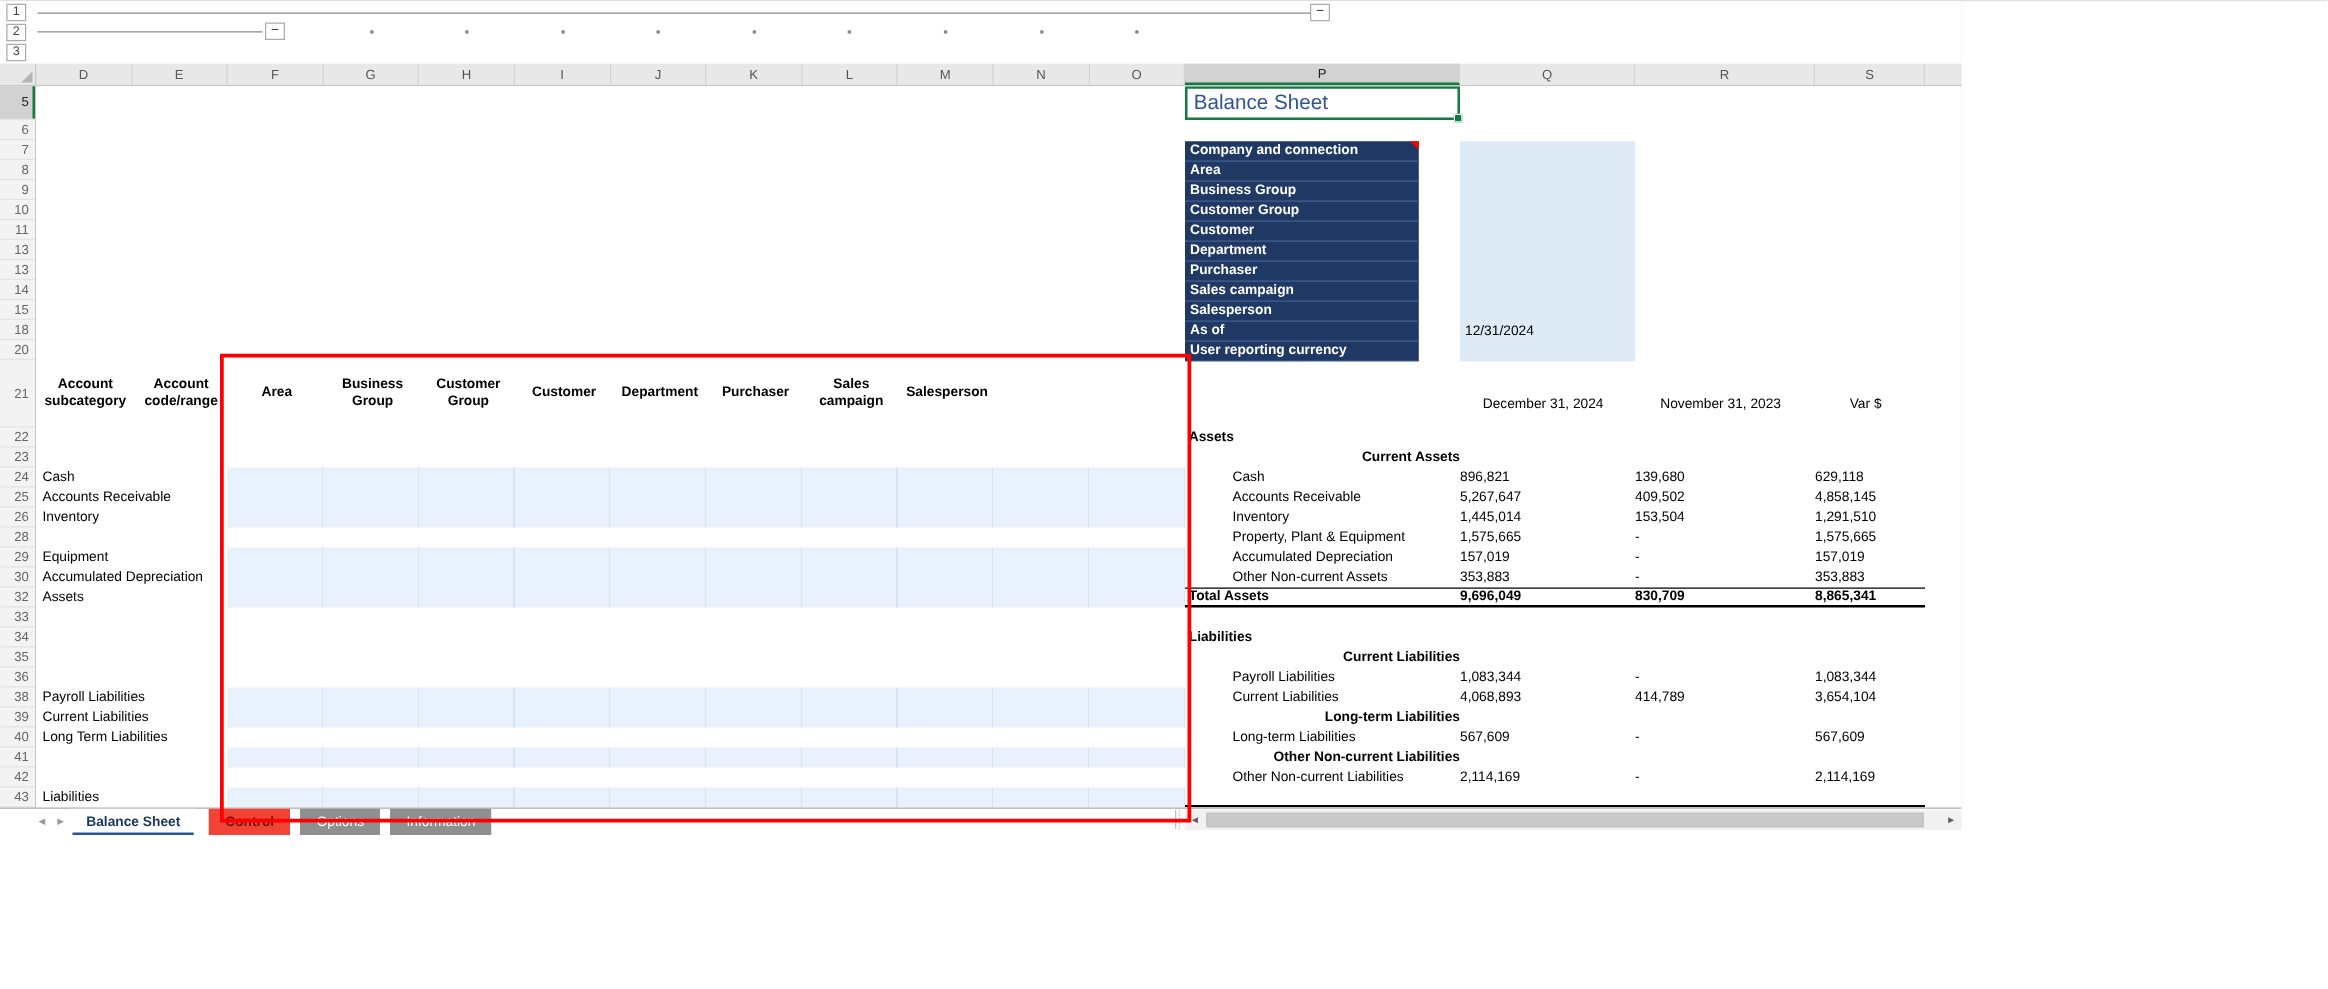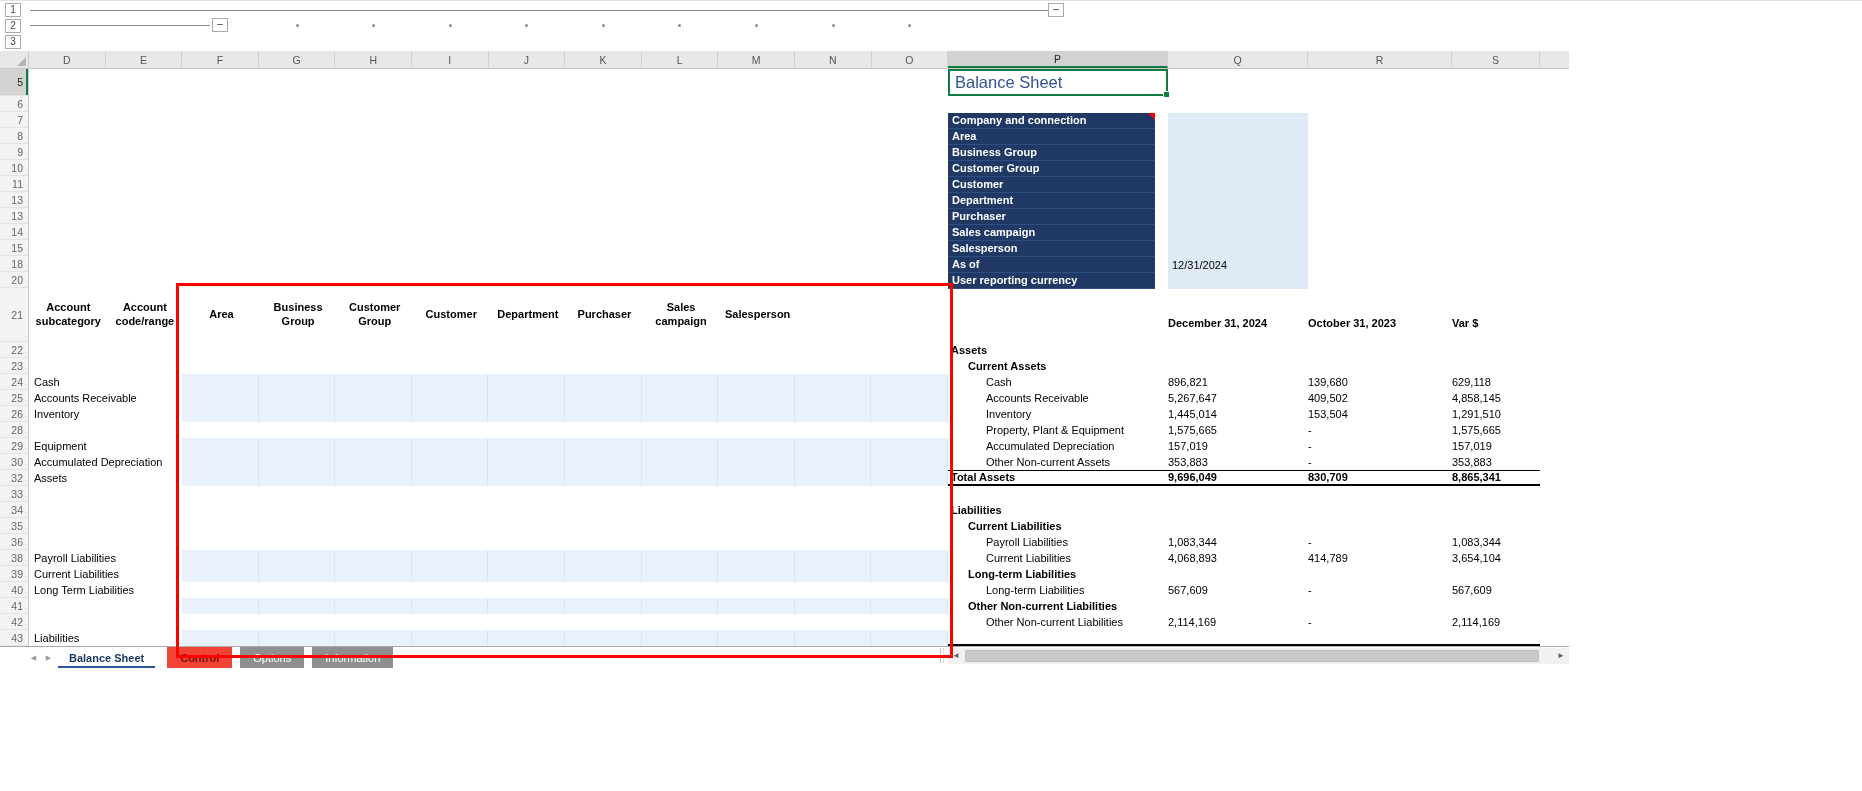--- a/index.html
+++ b/index.html
@@ -42,50 +42,50 @@
   .rn.r5 { height:27px; line-height:27px; background:#d2d2d2; color:#222; box-shadow:inset -2px 0 0 #107C41; }
   .rn.r21 { height:54px; line-height:54px; }
 
   
   .sheet { position:absolute; left:29px; top:68px; width:1540px; height:577px; background:#fff; overflow:hidden; }
 
   .title-cell { position:absolute; left:919px; top:0; width:220px; height:27px; border:2px solid #107C41; background:#fff; }
   .title-text { font-size:16.5px; color:#2F5496; line-height:23px; padding-left:5px; white-space:nowrap; }
   .fill-handle { position:absolute; left:1134px; top:22px; width:7px; height:7px; background:#107C41; border:1px solid #fff; }
 
-  .filters { position:absolute; left:919px; top:44px; width:207px; }
+  .filters { position:absolute; left:919px; top:44px; width:187px; }
   .f-row { height:16px; line-height:15px; background:#1F3864; color:#fff; font-weight:bold; font-size:11px;
            padding-left:4px; border-bottom:1px solid #2e4d85; position:relative; white-space:nowrap; }
   .comment-tri { position:absolute; right:0; top:0; border-left:7px solid transparent; border-top:7px solid #ff0000; }
   .fval-col { position:absolute; left:1139px; top:44px; width:140px; height:176px; background:#DEEBF7; }
   .asof-val { position:absolute; left:1143px; top:188px; height:16px; line-height:16px; font-size:11px; color:#000; }
 
   .lt-headers { position:absolute; left:1px; top:219px; width:766px; height:54px; display:flex; align-items:center; }
   .lth { width:76.6px; flex:none; text-align:center; font-weight:bold; font-size:11px; line-height:1.25; color:#000;
          padding:0 3px; }
 
   .rpt-headers { position:absolute; left:919px; top:219px; width:592px; height:54px; display:flex; align-items:flex-end;
                  padding-bottom:13px; }
   .rph-spacer { width:220px; flex:none; }
-  .rph { flex:none; text-align:left; font-weight:bold; font-size:11px; padding-right:7px; }
+  .rph { flex:none; text-align:center; font-weight:normal; font-size:11px; padding-right:7px; }
   .rph.q { width:140px; } .rph.r { width:144px; } .rph.s { width:88px; }
 
   .band { position:absolute; left:153px; width:766px; background:#E9F2FC;
           background-image:repeating-linear-gradient(to right, transparent 0, transparent 75.6px, #d3e4f5 75.6px, #d3e4f5 76.6px); }
   .band.b1 { top:305px; height:48px; } .band.b2 { top:369px; height:48px; } .band.b3 { top:481px; height:32px; }
   .band.b4 { top:529px; height:16px; } .band.b5 { top:561px; height:16px; }
 
   .leftlabels { position:absolute; left:5px; top:273px; width:220px; }
   .ll { position:absolute; height:16px; line-height:16px; font-size:11px; color:#000; white-space:nowrap; }
 
   .report { position:absolute; left:919px; top:273px; width:592px; }
   .rrow { height:16px; display:flex; font-size:11px; line-height:16px; }
   .rrow.total { border-top:1px solid #000; border-bottom:2px solid #000; line-height:12px; }
   .rlabel { width:220px; flex:none; white-space:nowrap; overflow:hidden; }
-  .rlabel.ind0 { padding-left:3px; } .rlabel.ind1 { padding-left:20px; } .rlabel.ind2 { padding-left:38px; }
+  .rlabel.ind0 { padding-left:3px; } .rlabel.ind1 { padding-left:20px;text-align:right; } .rlabel.ind2 { padding-left:38px; }
   .b { font-weight:bold; }
   .rv { flex:none; text-align:left; padding-right:7px; }
   .rv.q { width:140px; } .rv.r { width:144px; } .rv.s { width:88px; }
   .rpt-bottom-line { position:absolute; left:919px; top:575px; width:592px; height:2px; background:#000; }
 
   
   .tabstrip { position:absolute; left:0; top:645px; width:1569px; height:22px; background:#fff;
               border-top:1px solid #ababab; display:flex; align-items:stretch; }
   .tabnav { width:15px; text-align:center; font-size:7px; color:#9a9a9a; line-height:21px; flex:none; }
   .tabnav.first { margin-left:26px; }
@@ -222,21 +222,21 @@
         <div class="lth">Customer</div>
         <div class="lth">Department</div>
         <div class="lth">Purchaser</div>
         <div class="lth">Sales campaign</div>
         <div class="lth">Salesperson</div>
       </div>
 
       <div class="rpt-headers">
         <div class="rph-spacer"></div>
         <div class="rph q">December 31, 2024</div>
-        <div class="rph r">October 31, 2023</div>
+        <div class="rph r">November 31, 2023</div>
         <div class="rph s">Var $</div>
       </div>
 
       <div class="band b1"></div>
       <div class="band b2"></div>
       <div class="band b3"></div>
       <div class="band b4"></div>
       <div class="band b5"></div>
 
       <div class="leftlabels">

